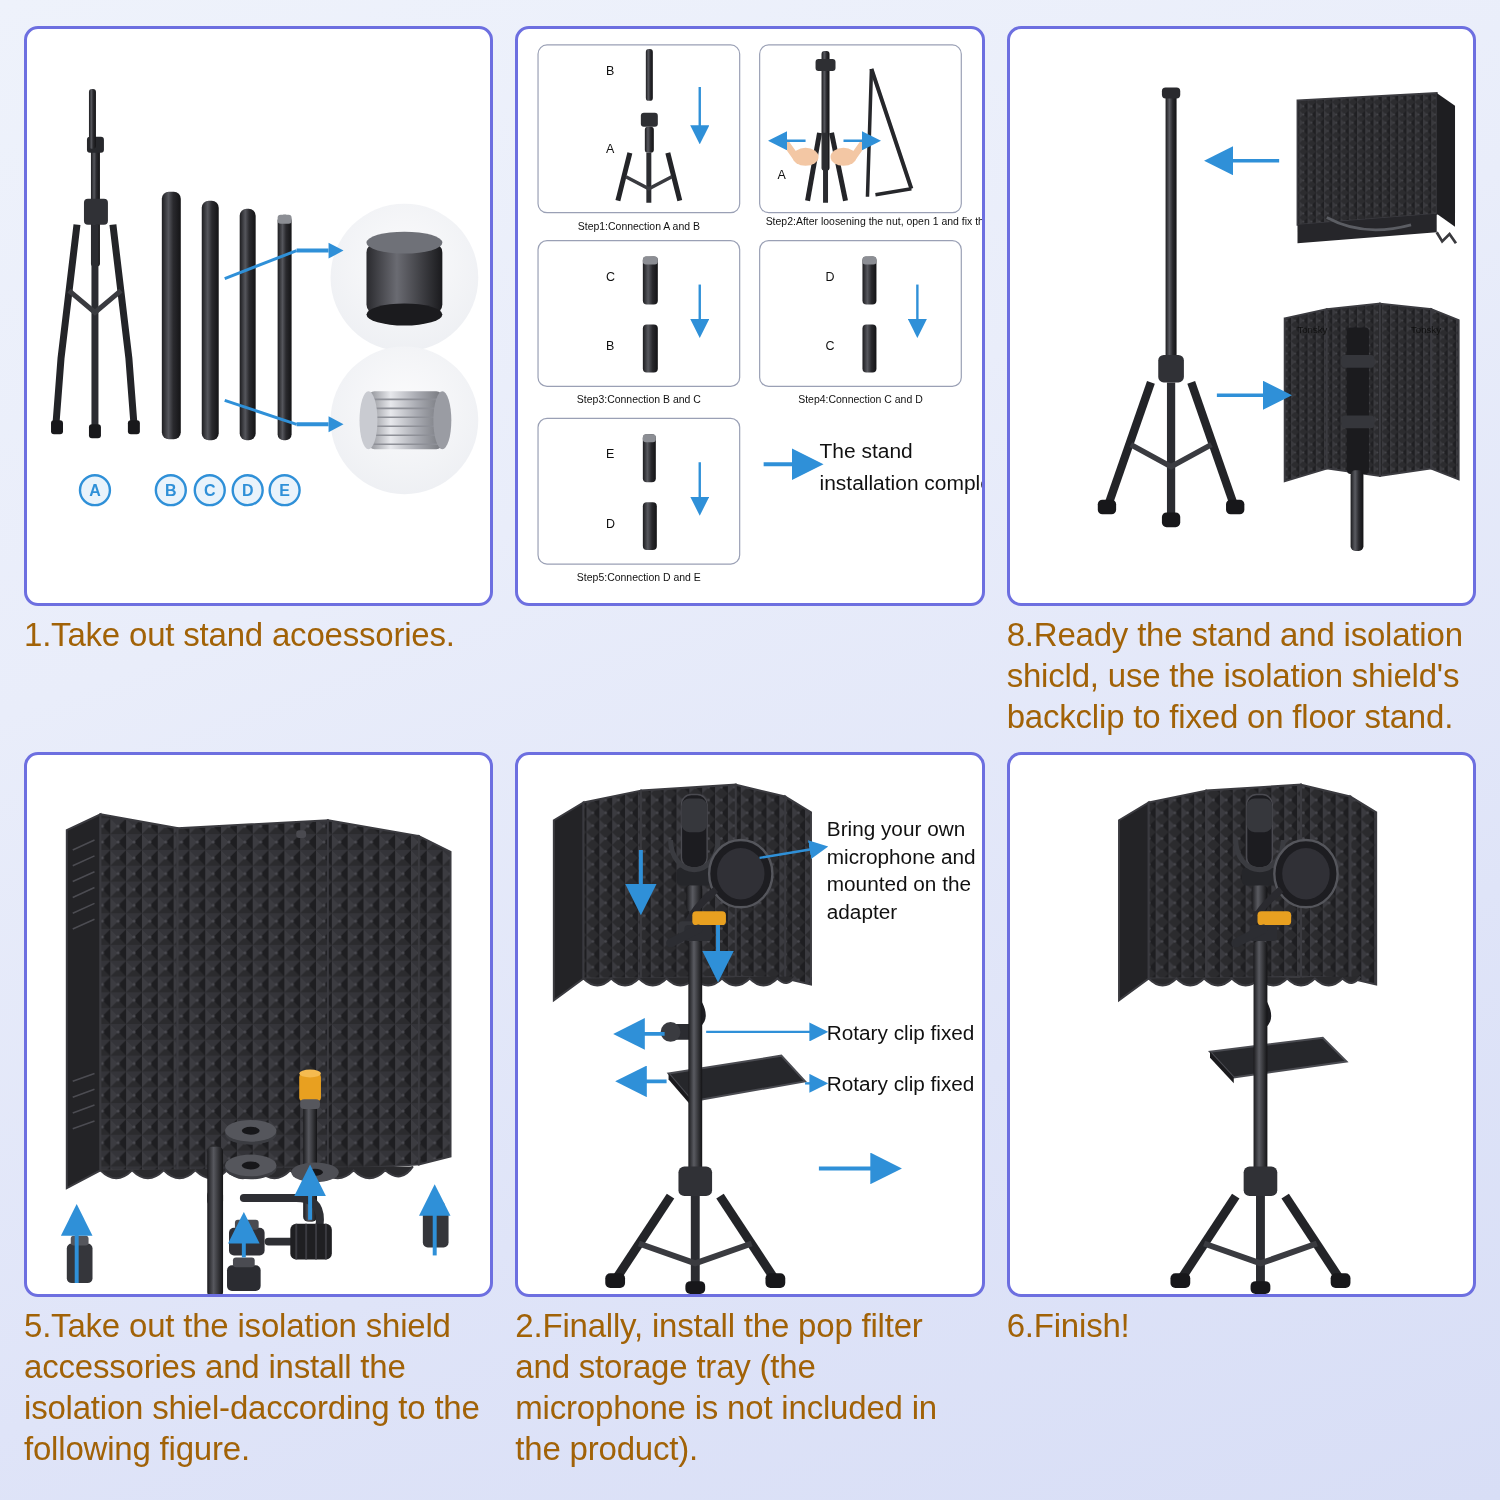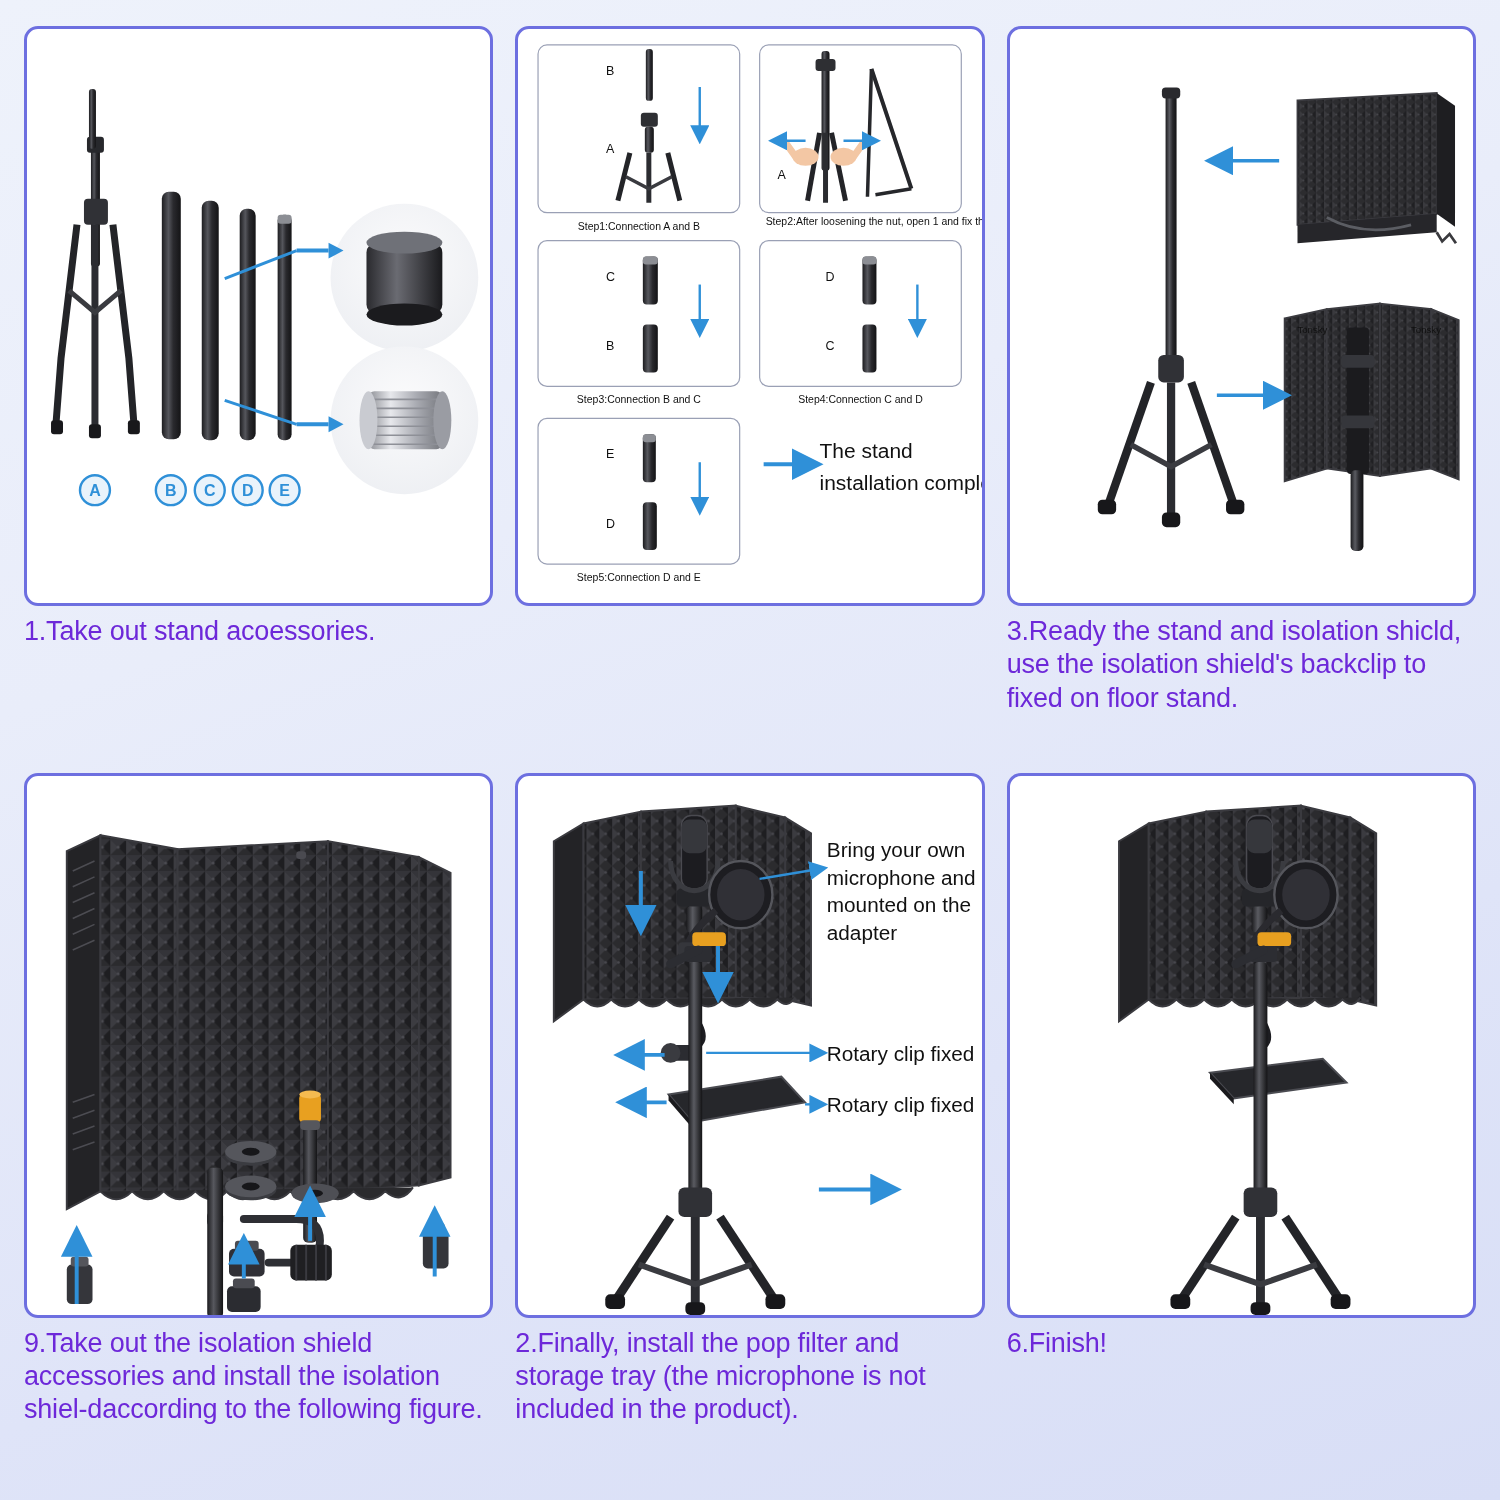--- a/index.html
+++ b/index.html
@@ -27,23 +27,23 @@
     position: relative;
     overflow: hidden;
   }
   .p1 { height: 580px; }
   .p2 { height: 580px; }
   .p3 { height: 580px; padding-left: 42px; }
   .p4 { height: 545px; }
   .p5 { height: 545px; text-align: center; }
   .p6 { height: 545px; }
   .caption {
-    font-size: 27px;
+    font-size: 33px;
     line-height: 1.24;
-    color: #6d28d9;
+    color: #a16207;
     margin-top: 9px;
     letter-spacing: -0.2px;
   }
   svg { display: block; }
 
   
   .lab { font-size: 12.5px; fill: #111; font-family: "Liberation Sans", sans-serif; }
   .lab-sm { font-size: 10.5px; fill: #111; font-family: "Liberation Sans", sans-serif; }
   .cardbox { fill: #ffffff; stroke: #9aa0b5; stroke-width: 1.2; }
   .arrow { stroke: #2f90d8; stroke-width: 4; fill: none; }
@@ -315,21 +315,21 @@
           <text class="lab-sm" x="268" y="306" fill="#c9cace">Tonsky</text>
           <text class="lab-sm" x="392" y="306" fill="#c9cace">Tonsky</text>
         </g>
 
         <g>
           <path class="arrow" d="M248 118 L182 118" marker-end="url(#ah3)"></path>
           <path class="arrow" d="M180 374 L246 374" marker-end="url(#ah3)"></path>
         </g>
       </svg>
     </div>
-    <div class="caption">3.Ready the stand and isolation shicld, use the isolation shield's backclip to fixed on floor stand.</div>
+    <div class="caption">8.Ready the stand and isolation shicld, use the isolation shield's backclip to fixed on floor stand.</div>
   </div>
 
   <div class="cell">
     <div class="panel p4">
       <svg width="100%" height="100%" viewBox="0 0 460 545">
         <defs>
           <pattern id="foam4" width="16" height="16" patternUnits="userSpaceOnUse">
             <rect width="16" height="16" fill="#2b2b2e"></rect>
             <path d="M0 0 L8 8 L0 16 Z" fill="#3c3c41"></path>
             <path d="M16 0 L8 8 L16 16 Z" fill="#1e1e21"></path>
@@ -426,21 +426,21 @@
         </g>
 
         <g>
           <path class="arrow" d="M46 534 L46 470" marker-end="url(#ah4)"></path>
           <path class="arrow" d="M215 508 L215 478" marker-end="url(#ah4)"></path>
           <path class="arrow" d="M282 470 L282 430" marker-end="url(#ah4)"></path>
           <path class="arrow" d="M408 506 L408 450" marker-end="url(#ah4)"></path>
         </g>
       </svg>
     </div>
-    <div class="caption">9.Take out the isolation shield accessories and install the isolation shiel-daccording to the following figure.</div>
+    <div class="caption">5.Take out the isolation shield accessories and install the isolation shiel-daccording to the following figure.</div>
   </div>
 
   <div class="cell">
     <div class="panel p5">
       <svg width="100%" height="100%" viewBox="0 0 460 545">
         <defs>
           <pattern id="foam5" width="13" height="13" patternUnits="userSpaceOnUse">
             <rect width="13" height="13" fill="#2b2b2e"></rect>
             <path d="M0 0 L6.5 6.5 L0 13 Z" fill="#3b3b40"></path>
             <path d="M13 0 L6.5 6.5 L13 13 Z" fill="#1e1e21"></path>

